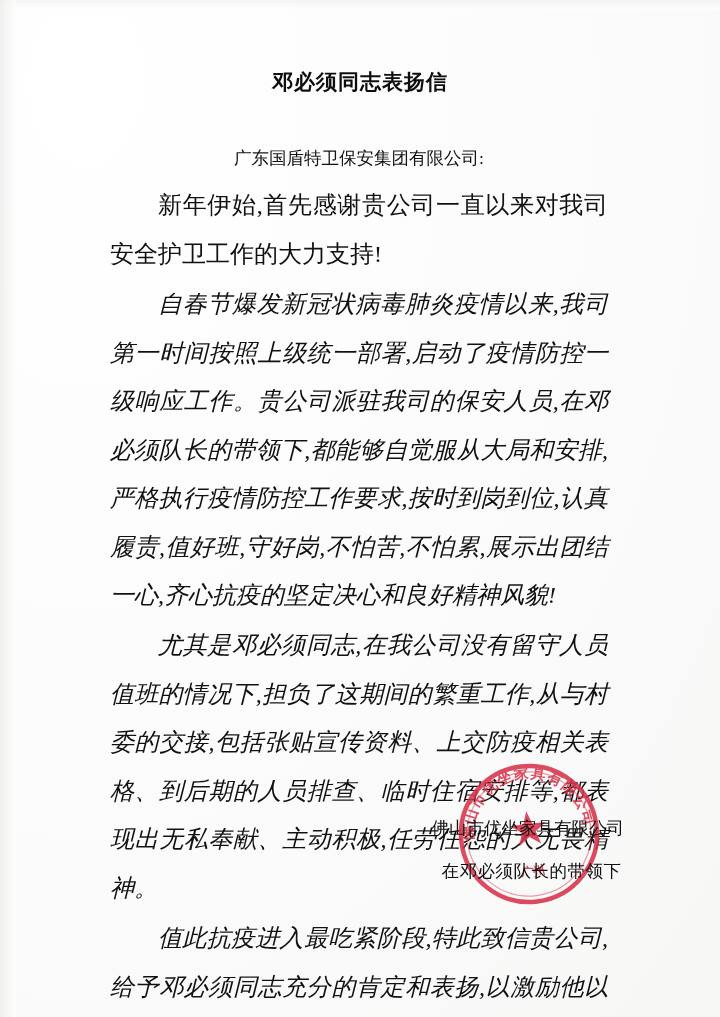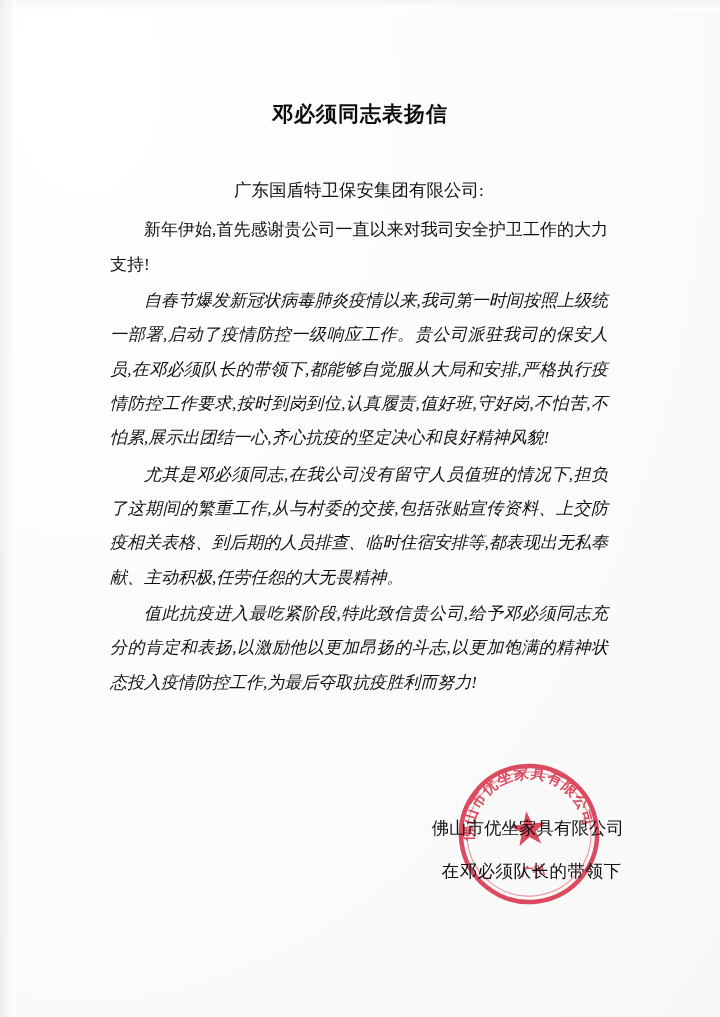--- a/index.html
+++ b/index.html
@@ -21,36 +21,36 @@
     background: #fdfdfd;
     background-image:
       radial-gradient(ellipse at 12% 8%, #ffffff 0%, #fbfbfb 60%, #f7f7f6 100%);
   }
   .doc-title {
     text-align: center;
     font-size: 21px;
     font-weight: bold;
     letter-spacing: 1px;
     margin: 0;
-    padding-top: 100px;
+    padding-top: 68px;
     color: #0d0d0d;
   }
   .body-wrap {
     padding: 0 112px 0 110px;
     margin-top: 46px;
   }
   .salutation {
     font-size: 17.5px;
     line-height: 1.9;
     margin: 0 0 6px 0;
     color: #111;
     text-align: center;
   }
   .para {
-    font-size: 17px;
+    font-size: 24px;
     line-height: 2.02;
     margin: 0;
     text-indent: 2em;
     text-align: justify;
     text-justify: inter-ideograph;
     color: #111;
   }
   .para + .para {
     margin-top: 2px;
     font-style: italic;

